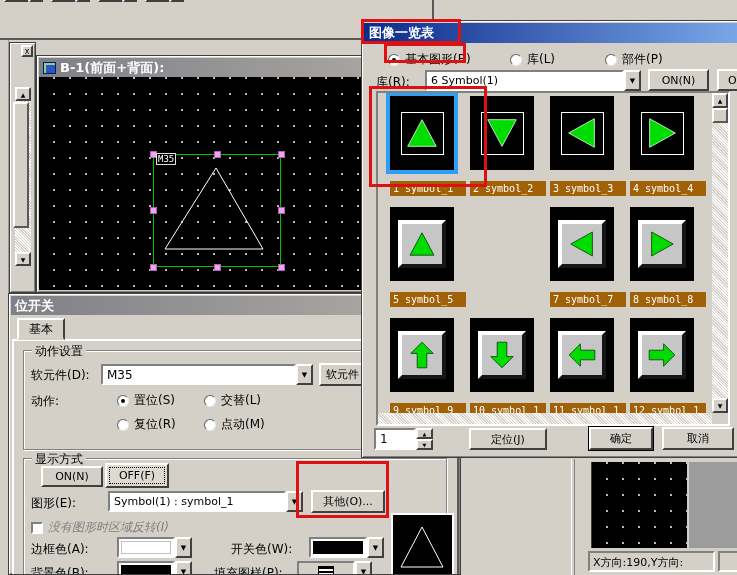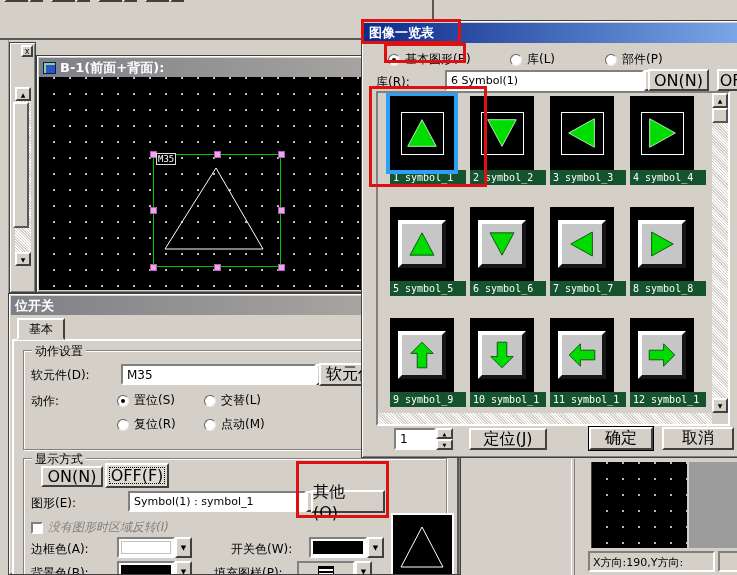--- a/index.html
+++ b/index.html
@@ -6,30 +6,30 @@
   html,body { width:737px; height:575px; overflow:hidden; }
   body { position:relative; background:#d4d0c8; font-family:"DejaVu Sans","Liberation Sans",sans-serif; font-size:12px; color:#000; }
 
   .abs { position:absolute; }
 
   
   .raised { border:2px solid; border-color:#fff #585858 #585858 #fff; background:#d4d0c8; }
   .win    { background:#d4d0c8; border:1px solid #404040; box-shadow:inset 1px 1px 0 #fff, inset -1px -1px 0 #808080; }
 
   .btn { border:2px solid; border-color:#fff #404040 #404040 #fff; background:#d4d0c8;
-         display:flex; align-items:center; justify-content:center; font-size:16px; }
+         display:flex; align-items:center; justify-content:center; font-size:11px; }
   .btn.default { box-shadow:0 0 0 1px #000; }
   .btn.focus-dotted { outline:1px dotted #000; outline-offset:-5px; }
 
   .titlebar-blue { background:linear-gradient(to right,#0b2a8a,#7aa7e8); color:#fff; font-weight:bold;
                    display:flex; align-items:center; padding-left:5px; font-size:13px; }
   .titlebar-gray { background:linear-gradient(to right,#7f7f87,#b2afa7); color:#fff; font-weight:bold;
                    display:flex; align-items:center; padding-left:4px; font-size:13px; }
 
-  .dd { display:flex;margin-left:20px; }
+  .dd { display:flex; }
   .dd .dd-text { background:#fff; border:2px solid; border-color:#808080 #fff #fff #808080;
                  padding:2px 3px 0 4px; overflow:hidden; white-space:nowrap; font-size:12px; }
   .dd-arrow { width:17px; border:2px solid; border-color:#fff #404040 #404040 #fff; background:#d4d0c8;
               display:flex; align-items:center; justify-content:center; font-size:7px; color:#000; }
 
   .radio { width:12px; height:12px; border-radius:50%; background:#fff;
            border:1px solid; border-color:#606060 #e8e8e8 #e8e8e8 #606060; position:relative; flex:none; }
   .radio.sel::after { content:""; position:absolute; left:3px; top:3px; width:4px; height:4px; border-radius:50%; background:#000; }
   .radio-row { display:flex; align-items:center; gap:5px; }
 
@@ -48,21 +48,21 @@
 
   .handle { position:absolute; width:7px; height:7px; background:#eda6ed; border:1px solid #b75cb7; }
 
   
   .sym-item { position:absolute; width:80px; cursor:pointer; }
   .sym-thumb { width:64px; height:74px; background:#000; display:flex; align-items:center; justify-content:center; }
   .sym-thumb.selected { outline:4px solid #2d9ff5; }
   .sym-frame { width:43px; height:43px; border:1px solid #fff; display:flex; align-items:center; justify-content:center; }
   .sym-btn3d { width:48px; height:48px; background:#c6c6c6; border:4px solid; border-color:#fff #161616 #161616 #fff;
                display:flex; align-items:center; justify-content:center; }
-  .sym-label { margin-top:0; width:76px; height:15px; background:#14532d; color:#fff;
+  .sym-label { margin-top:11px; width:76px; height:15px; background:#a16207; color:#fff;
                font-family:"DejaVu Sans Mono","Liberation Mono",monospace; font-size:10px; padding:2px 0 0 3px; white-space:nowrap; overflow:hidden; }
 
   .annot { position:absolute; border:3px solid #dd1111; z-index:60; pointer-events:none; }
 
   .scroll-track { background-image:repeating-linear-gradient(45deg,#fff 0 1px,#d4d0c8 1px 2px); }
   .sb-btn { background:#d4d0c8; border:2px solid; border-color:#fff #404040 #404040 #fff;
             display:flex; align-items:center; justify-content:center; font-size:6px; color:#000; }
 
   .swatch-dd { display:flex; }
   .swatch-box { width:58px; height:21px; background:#fff; border:2px solid; border-color:#808080 #fff #fff #808080; padding:2px; }
@@ -307,30 +307,20 @@
         <div class="sym-item" style="left: 12px; top: 114px;">
           <div class="sym-thumb">
             <div class="sym-btn3d">
               <svg width="32" height="32" viewBox="0 0 40 40">
                 <polygon points="20,6 35,34 5,34" fill="#00dc00" stroke="#073807" stroke-width="1"></polygon>
               </svg>
             </div>
           </div>
           <div class="sym-label">5 symbol_5</div>
         </div>
-        <div class="sym-item" style="left: 92px; top: 114px;">
-          <div class="sym-thumb">
-            <div class="sym-btn3d">
-              <svg width="32" height="32" viewBox="0 0 40 40">
-                <polygon points="5,6 35,6 20,34" fill="#00dc00" stroke="#073807" stroke-width="1"></polygon>
-              </svg>
-            </div>
-          </div>
-          <div class="sym-label">6 symbol_6</div>
-        </div>
         <div class="sym-item" style="left: 172px; top: 114px;">
           <div class="sym-thumb">
             <div class="sym-btn3d">
               <svg width="32" height="32" viewBox="0 0 40 40">
                 <polygon points="33,5 33,35 6,20" fill="#00dc00" stroke="#073807" stroke-width="1"></polygon>
               </svg>
             </div>
           </div>
           <div class="sym-label">7 symbol_7</div>
         </div>

